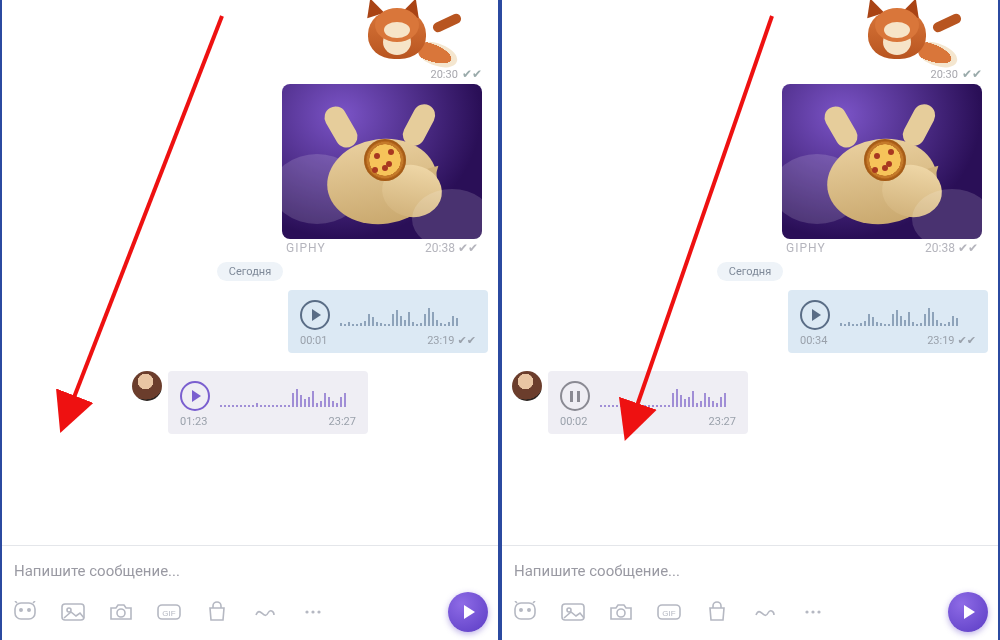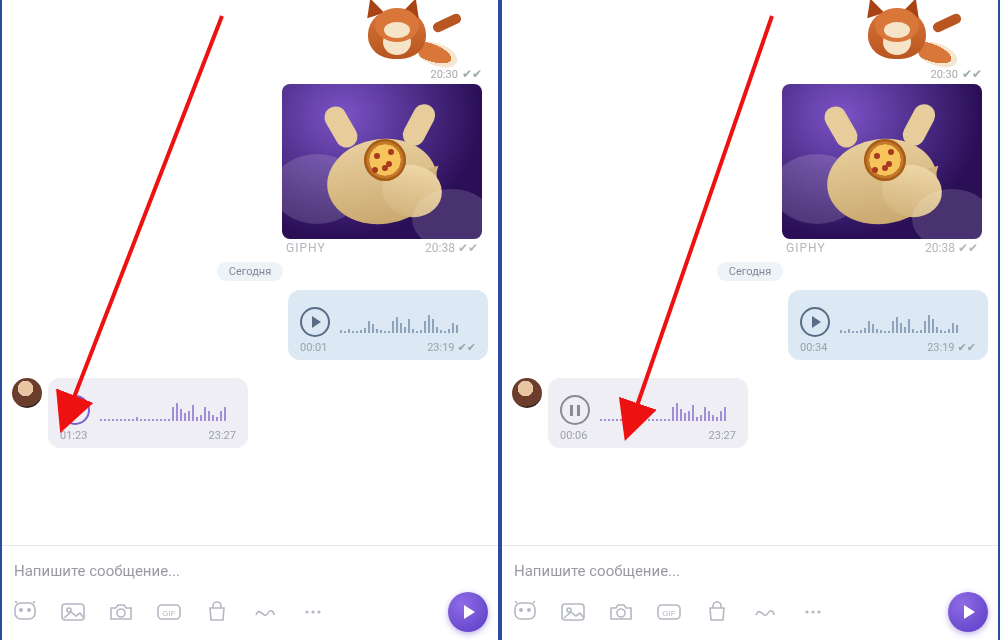--- a/index.html
+++ b/index.html
@@ -130,21 +130,21 @@
   .gif-caption .src { letter-spacing: 1px; }
 
   .day-chip {
     background: #eef3f8; color: #7f8a99; font-size: 11px;
     padding: 3px 12px; border-radius: 12px; margin: 4px 0 6px;
   }
 
   
   .vrow { position: relative; }
   .bubble {
-    border-radius: 12px; padding: 17px 12px 6px 12px;
+    border-radius: 4px; padding: 10px 12px 6px 12px;
     position: relative; min-width: 200px;
   }
   .bubble.out { background: #dce9f4; }
   .bubble.in  { background: #efeef4; }
   .vtop { display: flex; align-items: center; gap: 10px; }
   .play {
     width: 30px; height: 30px; border-radius: 50%;
     border: 2px solid #5a6d86; display: flex; align-items: center; justify-content: center;
     background: transparent; flex-shrink: 0;
   }
@@ -307,21 +307,21 @@
         </div>
         <div class="vmeta">
           <span>00:01</span>
           <span>
             <span>23:19</span><span class="ticks2">✔✔</span>
           </span>
         </div>
       </div>
     </div>
 
-    <div class="row left vrow" style="margin-top:18px;">
+    <div class="row left vrow" style="margin-top:18px;justify-content:center;">
       <div class="avatar"></div>
       <div class="bubble in">
         <div class="vtop">
           <div class="play in-icon">
               <div class="tri"></div>
             </div>
           <div class="wave inw">
               <i style="height: 2px;"></i>
               <i style="height: 2px;"></i>
               <i style="height: 2px;"></i>
@@ -561,21 +561,21 @@
               <i style="height: 6px;"></i>
               <i style="height: 14px;"></i>
               <i style="height: 10px;"></i>
               <i style="height: 6px;"></i>
               <i style="height: 4px;"></i>
               <i style="height: 10px;"></i>
               <i style="height: 14px;"></i>
             </div>
         </div>
         <div class="vmeta">
-          <span>00:06</span>
+          <span>00:02</span>
           <span>23:27</span>
         </div>
       </div>
     </div>
   </div>
 
   <div class="composer">
     <div class="placeholder">Напишите сообщение...</div>
     <div class="tools">
       <div class="tool">

